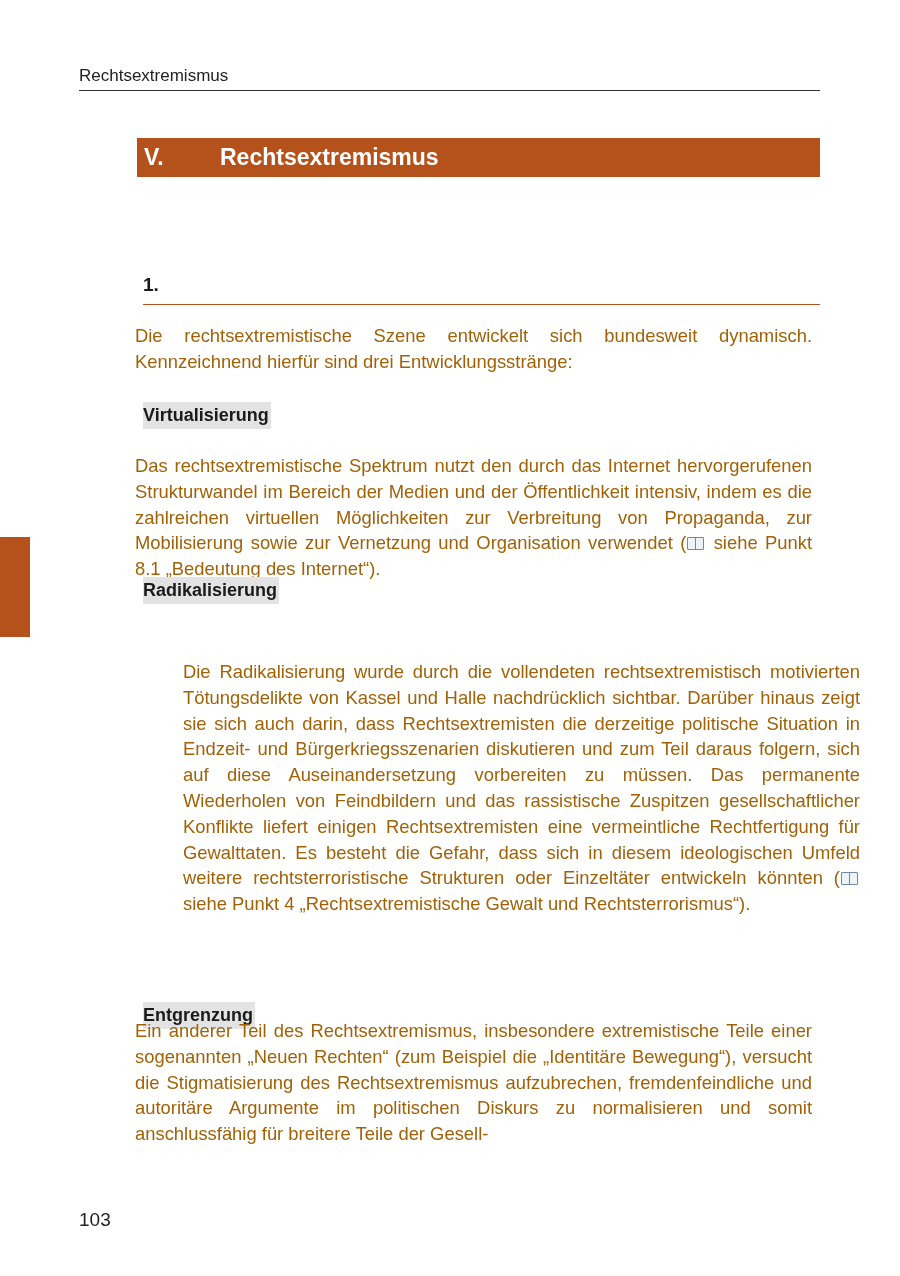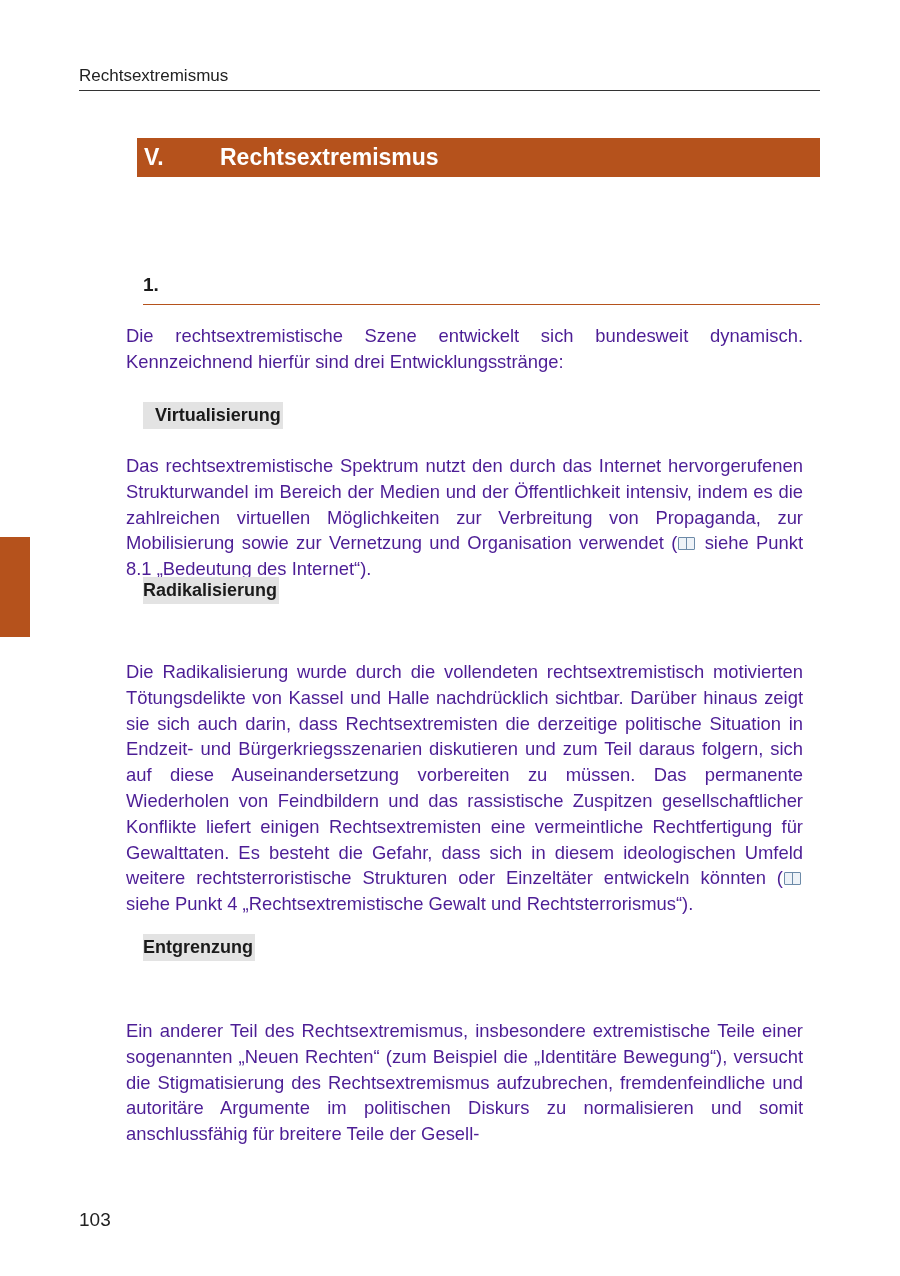--- a/index.html
+++ b/index.html
@@ -22,23 +22,23 @@
     }
     .chapter-bar .num { position: absolute; left: 7px; }
     .chapter-bar .title { position: absolute; left: 83px; }
     .section-heading {
       position: absolute; left: 143px; top: 272px; width: 677px; height: 32px;
       font-weight: bold; font-size: 19px; border-bottom: 1.5px solid #b5521c;
     }
     .section-heading .num { position: absolute; left: 0; top: 2px; }
     .section-heading .title { position: absolute; left: 73px; top: 2px; }
     .para {
-      position: absolute; left: 126px; width: 677px;
+      position: absolute; left: 135px; width: 677px;
       font-size: 18.4px; line-height: 25.8px; text-align: justify; hyphens: manual;
-      color: #4c1d95;
+      color: #a16207;
     }
     .subhead {
       position: absolute; left: 143px; height: 27px; line-height: 27px;
       background: #e3e3e3; font-weight: bold; font-size: 18px; padding: 0 2px 0 0;
     }
     .book-icon {
       display: inline-block; width: 17px; height: 13px; vertical-align: -1px;
       border: 1.3px solid #6c8aa8; border-radius: 1px; position: relative; margin: 0 2px 0 1px;
       box-sizing: border-box; background: #eef3f8;
     }
@@ -62,30 +62,30 @@
   <span class="num">V.</span>
   <span class="title">Rechtsextremismus</span>
 </div>
 
 <div class="section-heading">
   <span class="num">1.</span>
 </div>
 
 <div class="para" style="top:323px;">Die rechtsextremistische Szene entwickelt sich bundesweit dynamisch. Kennzeichnend hierfür sind drei Entwicklungsstränge:</div>
 
-<div class="subhead" style="top:402px;padding-left:12px;">Virtualisierung</div>
+<div class="subhead" style="top:402px;">Virtualisierung</div>
 <div class="para" style="top:453px;">
   <span>Das rechtsextremistische Spektrum nutzt den durch das Internet hervor­gerufenen Strukturwandel im Bereich der Medien und der Öffentlichkeit intensiv, indem es die zahlreichen virtuellen Möglichkeiten zur Verbreitung von Propaganda, zur Mobilisierung sowie zur Vernetzung und Organisation verwendet (</span><span class="book-icon"></span><span> siehe Punkt 8.1 „Bedeutung des Internet“).</span>
 </div>
 
 <div class="subhead" style="top:577px;">Radikalisierung</div>
-<div class="para" style="top:659px;">
+<div class="para" style="top:659px;margin-left:48px;">
   <span>Die Radikalisierung wurde durch die vollendeten rechtsextremistisch moti­vierten Tötungsdelikte von Kassel und Halle nachdrücklich sichtbar. Darü­ber hinaus zeigt sie sich auch darin, dass Rechtsextremisten die derzeitige politische Situation in Endzeit- und Bürgerkriegsszenarien diskutieren und zum Teil daraus folgern, sich auf diese Auseinandersetzung vorbereiten zu müssen. Das permanente Wiederholen von Feindbildern und das rassisti­sche Zuspitzen gesellschaftlicher Konflikte liefert einigen Rechtsextremis­ten eine vermeintliche Rechtfertigung für Gewalttaten. Es besteht die Gefahr, dass sich in diesem ideologischen Umfeld weitere rechtsterroristi­sche Strukturen oder Einzeltäter entwickeln könnten (</span><span class="book-icon"></span><span> siehe Punkt 4 „Rechtsextremistische Gewalt und Rechtsterrorismus“).</span>
 </div>
 
-<div class="subhead" style="top:934px;text-align:center;">Entgrenzung</div>
+<div class="subhead" style="top:1002px;text-align:center;">Entgrenzung</div>
 <div class="para" style="top:1018px;">
   <span>Ein anderer Teil des Rechtsextremismus, insbesondere extremistische Teile einer sogenannten „Neuen Rechten“ (zum Beispiel die „Identitäre Bewe­gung“), versucht die Stigmatisierung des Rechtsextremismus aufzubre­chen, fremdenfeindliche und autoritäre Argumente im politischen Diskurs zu normalisieren und somit anschlussfähig für breitere Teile der Gesell-</span>
 </div>
 
 <div class="side-tab"></div>
 
 <div class="page-number">103</div>
 
 </body></html>

